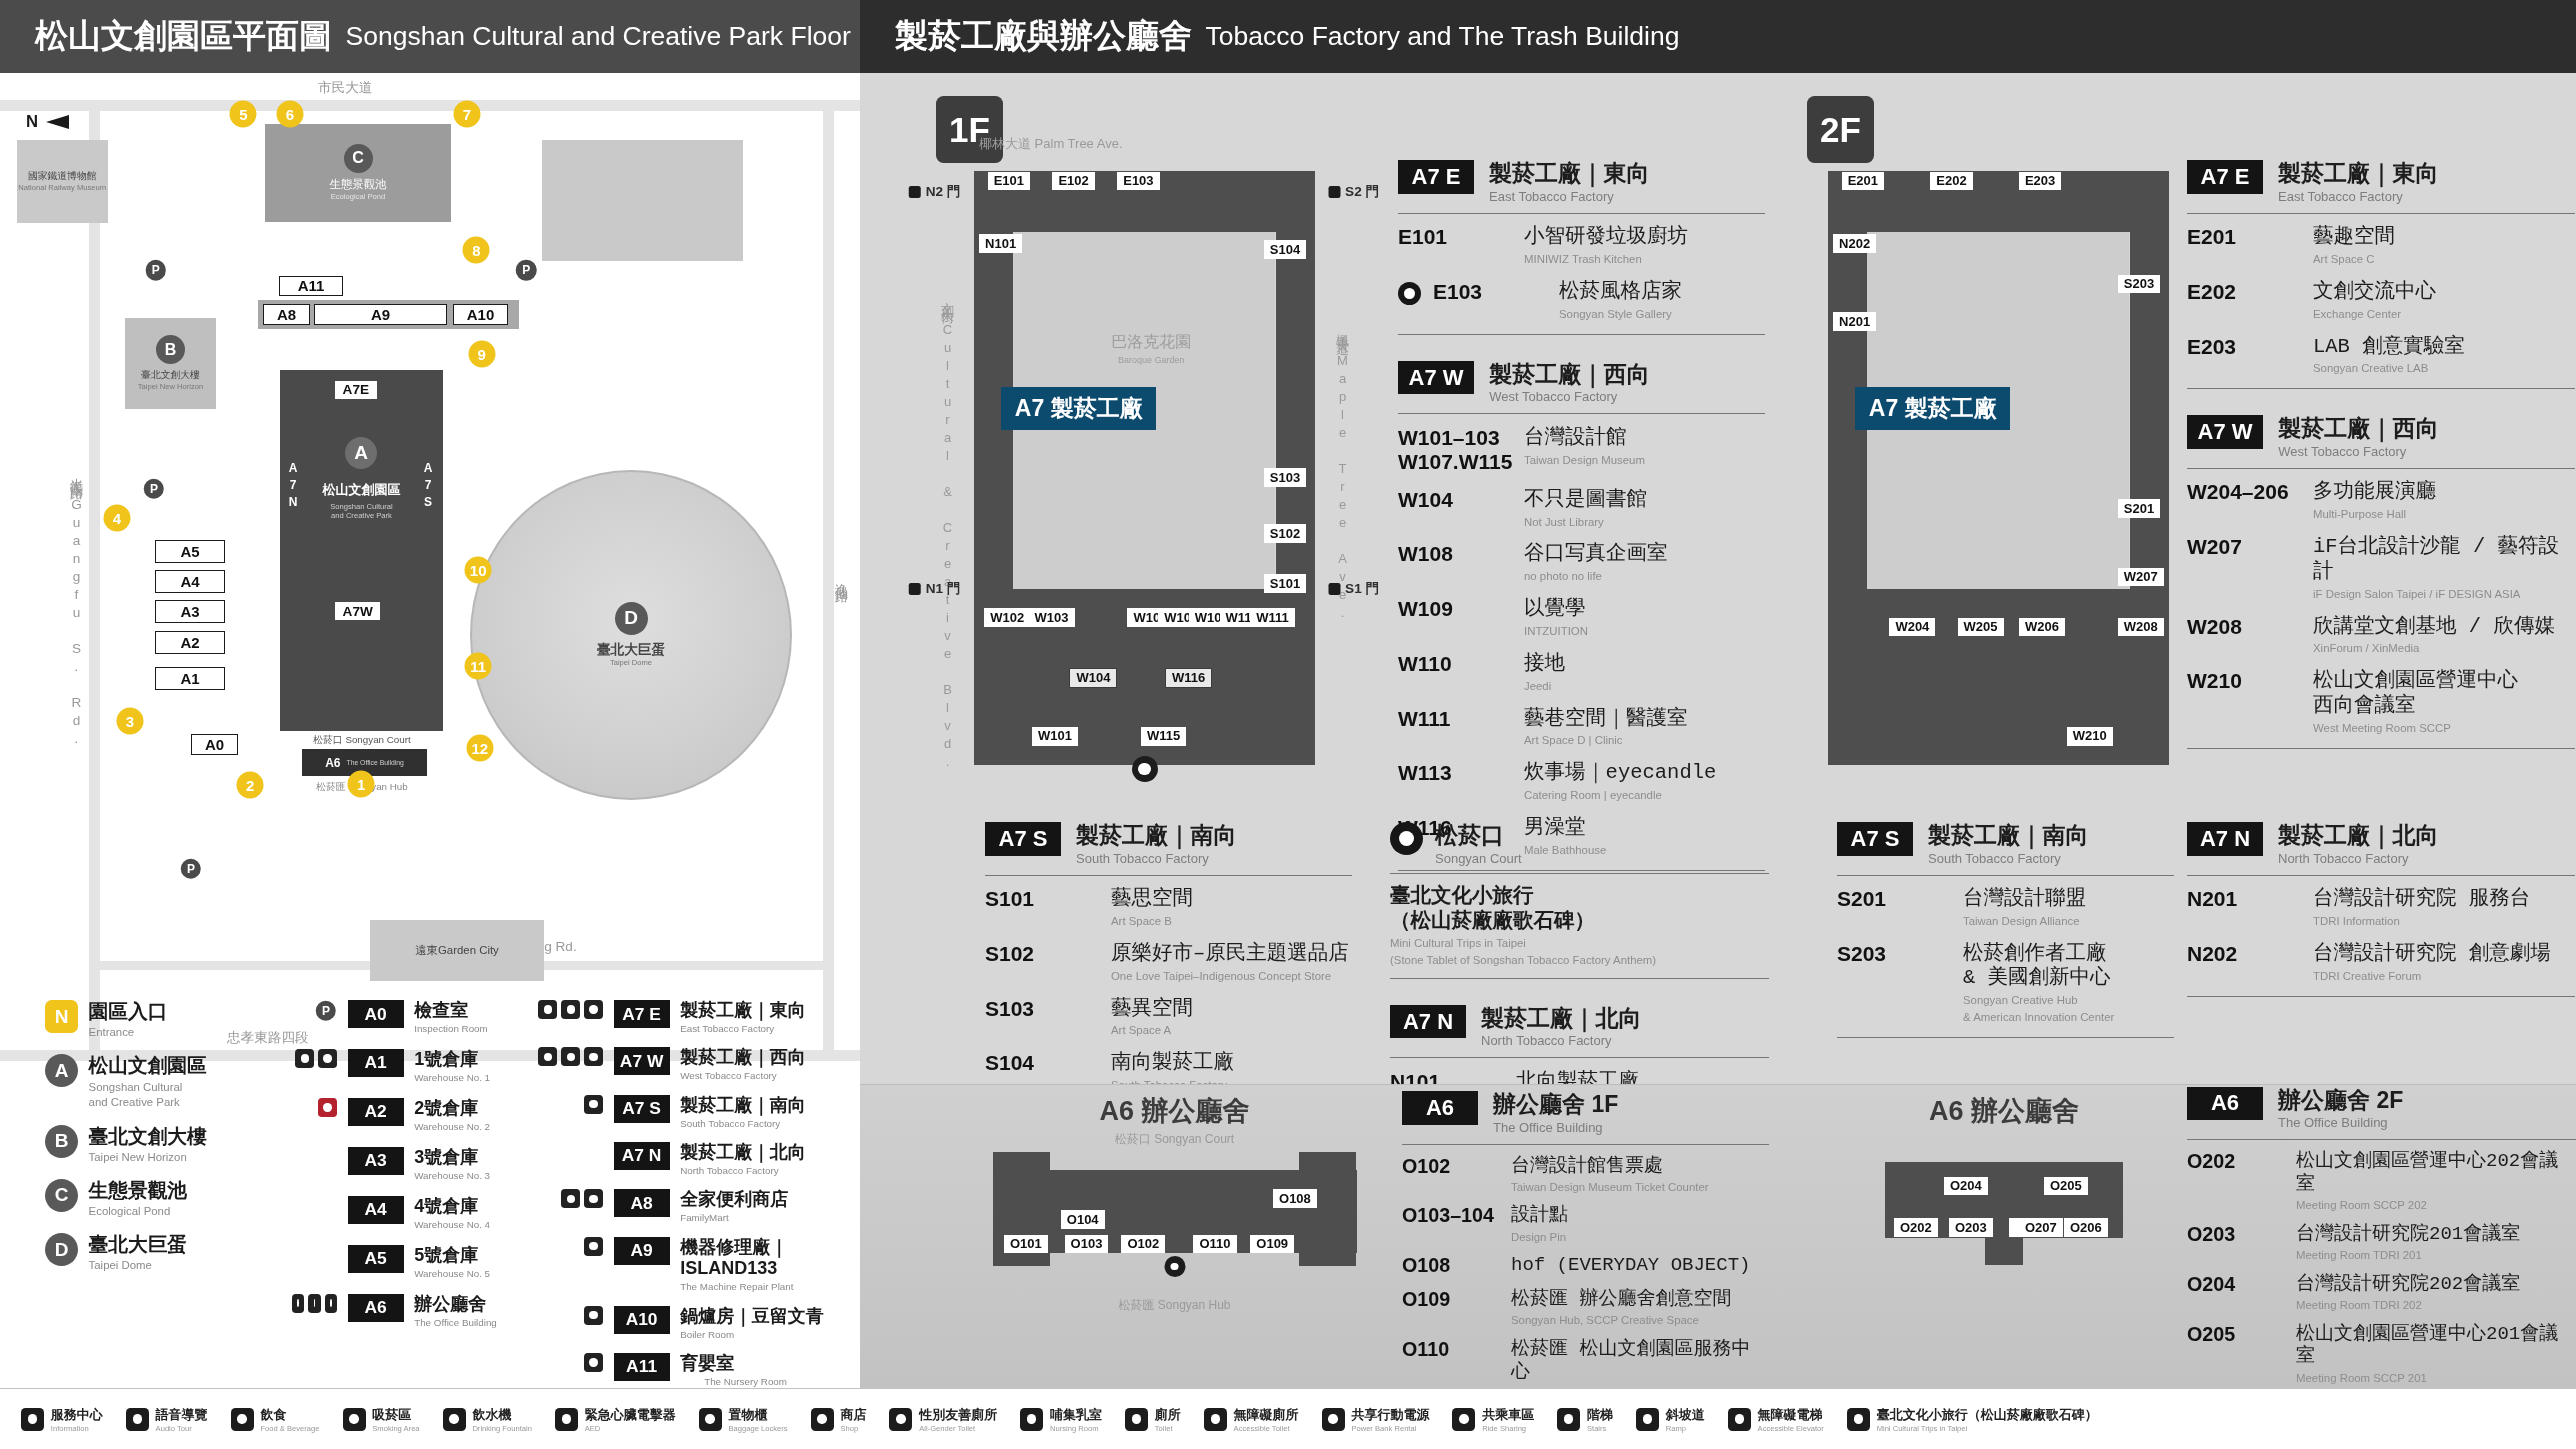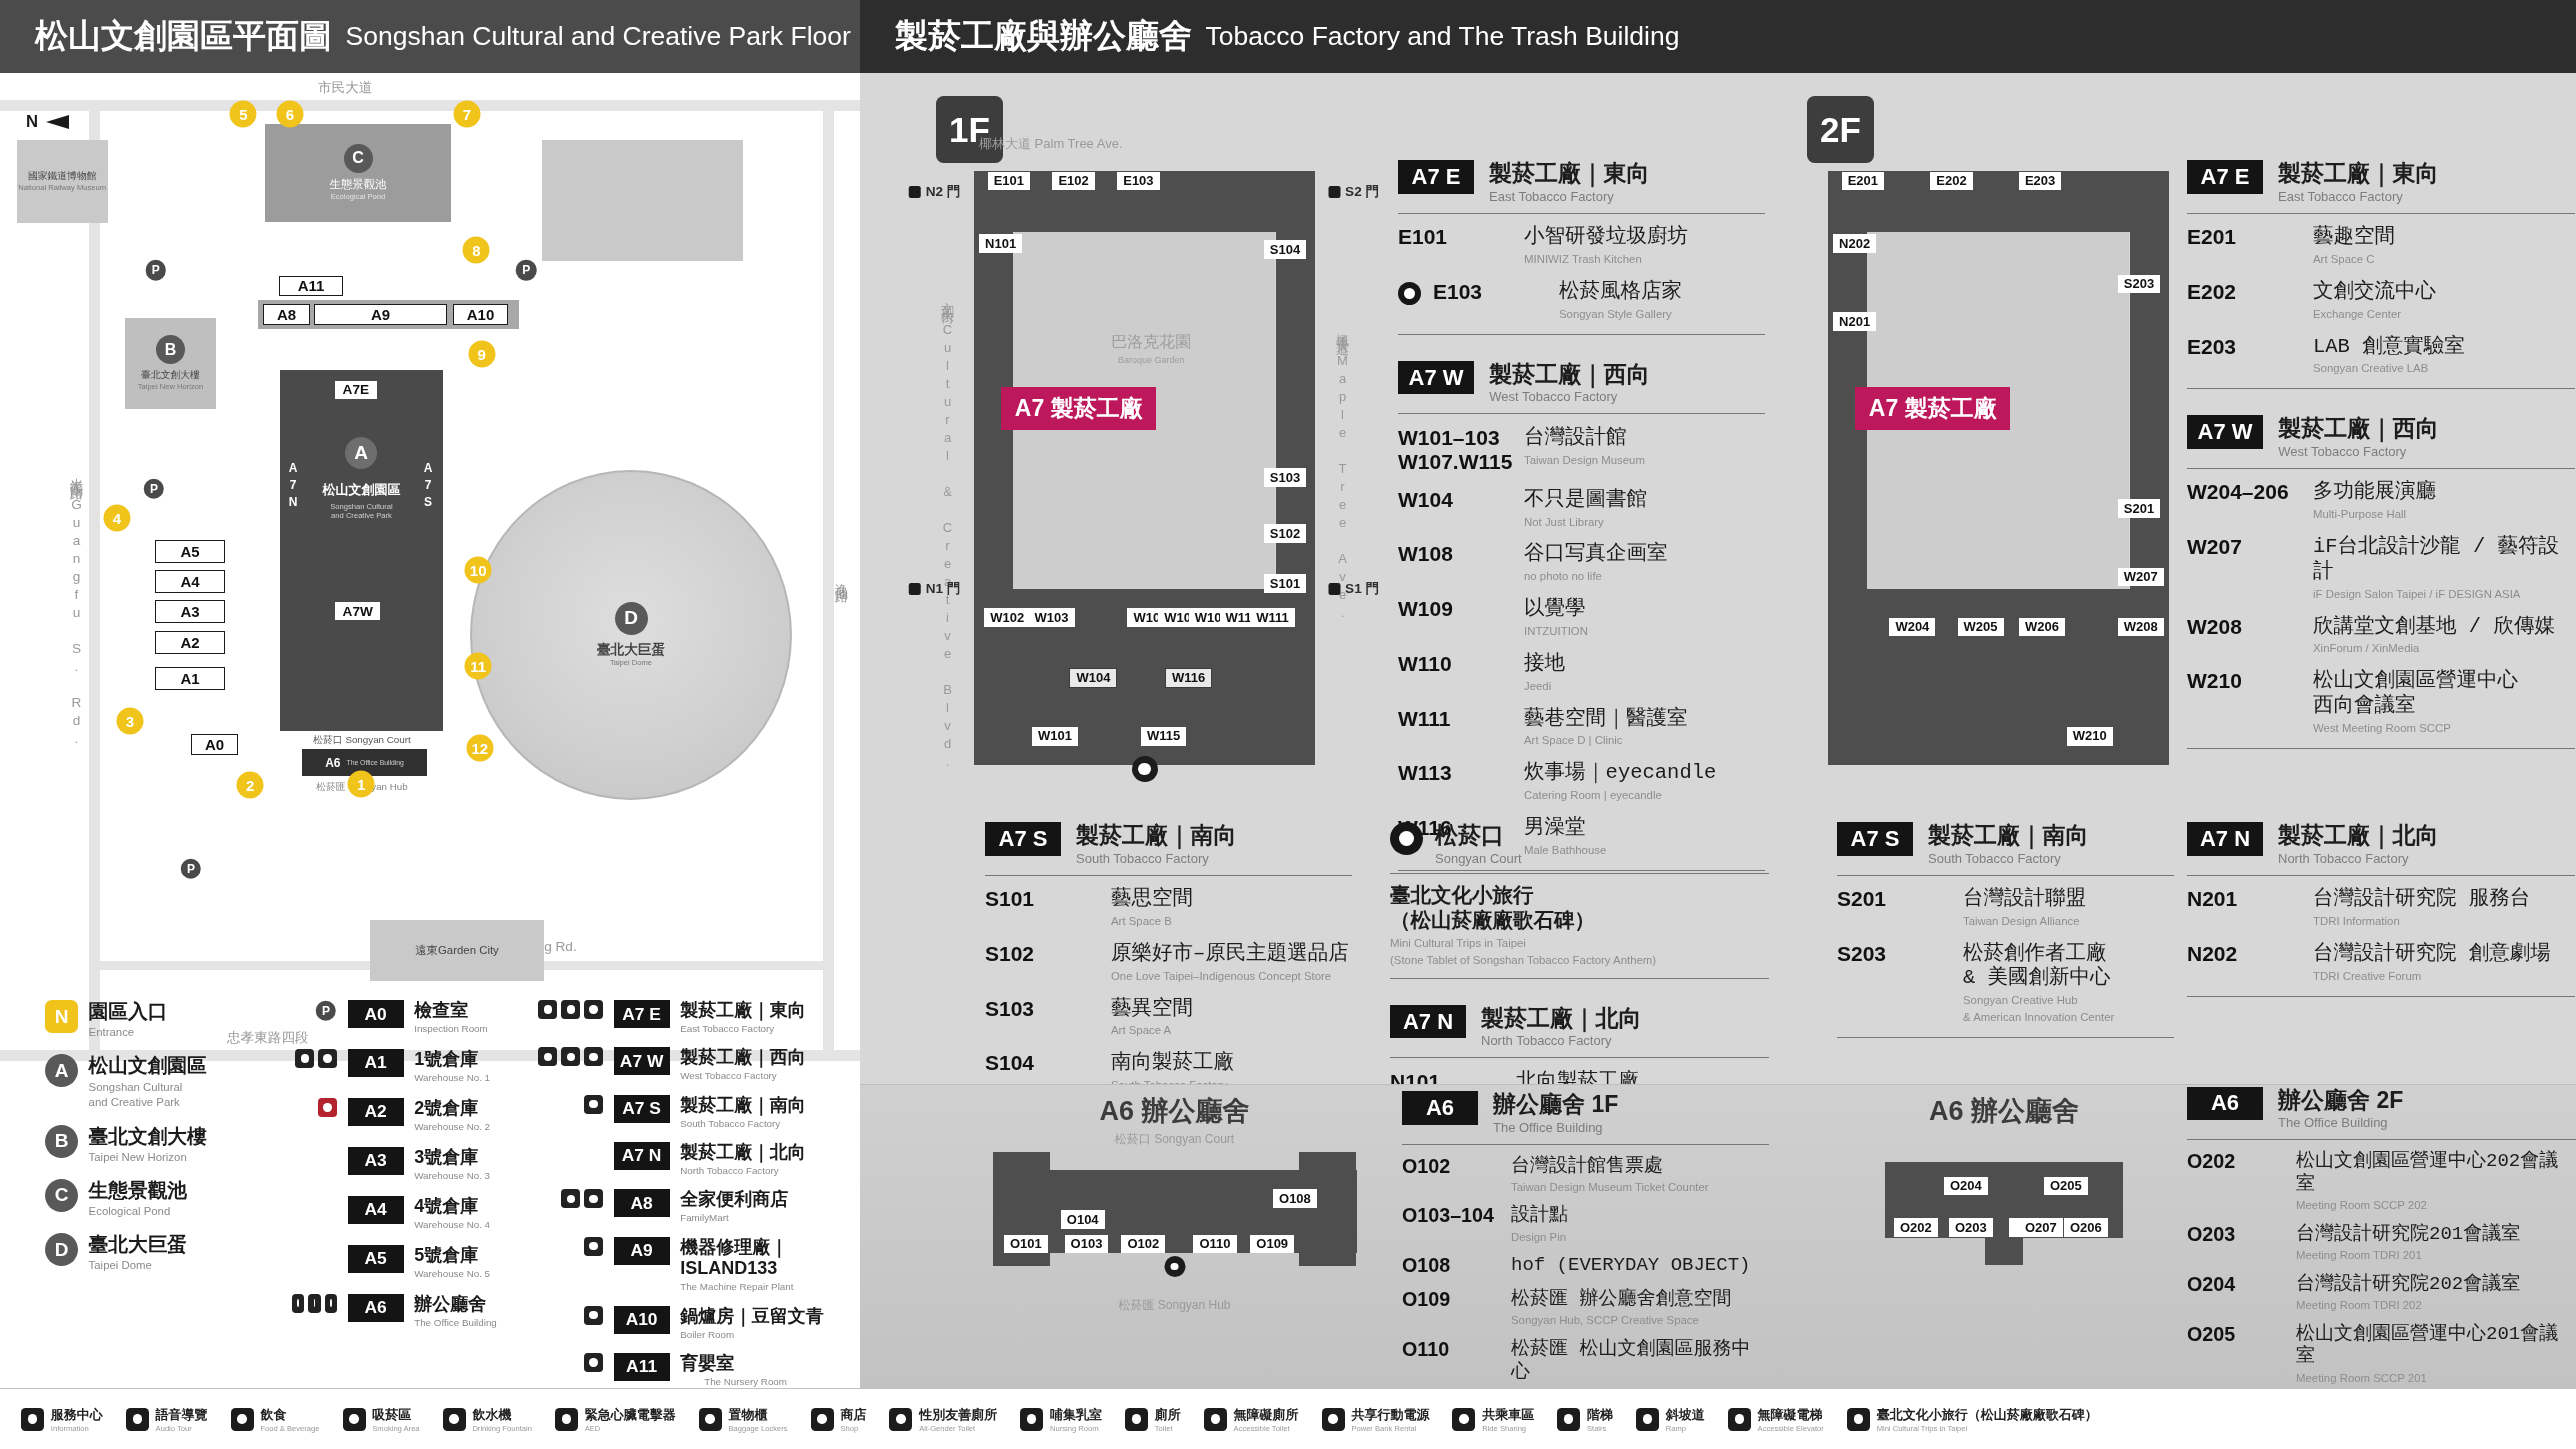--- a/index.html
+++ b/index.html
@@ -54,21 +54,21 @@
   
   #right-panel{position:absolute;left:860px;top:73px;width:1716px;height:1315px;background:#d7d7d7;}
   .floor-badge{position:absolute;width:67px;height:67px;background:#3d3d3d;color:#fff;font-size:35px;font-weight:bold;
                display:flex;align-items:center;justify-content:center;border-radius:7.6px;}
   .plan{position:absolute;}
   .wing{position:absolute;background:#4e4e4e;}
   .court-yard{position:absolute;background:#cdcdcd;}
   .chip{position:absolute;background:#fff;color:#111;font-size:13px;font-weight:bold;padding:1.5px 6px;
         line-height:1.2;white-space:nowrap;}
   .chip.boxed{background:#e9e9e9;border:1.5px solid #3c3c3c;}
-  .plan-center-label{position:absolute;background:#be185d;color:#fff;font-size:23px;font-weight:bold;
+  .plan-center-label{position:absolute;background:#0c4a6e;color:#fff;font-size:23px;font-weight:bold;
                      padding:6px 13.6px;white-space:nowrap;}
   .garden{position:absolute;color:#9d9d9d;text-align:center;transform:translateX(-50%);}
   .garden .z{font-size:16px;} .garden .e{font-size:9px;margin-top:1.5px;}
   .street-lab{position:absolute;color:#9a9a9a;font-size:13px;white-space:nowrap;}
   .gate{position:absolute;font-size:13.6px;font-weight:bold;color:#2e2e2e;white-space:nowrap;display:flex;align-items:center;gap:4.5px;}
   .gate::before{content:"";width:12px;height:12px;background:#1c1c1c;border-radius:2.3px;display:inline-block;}
   .walker{position:absolute;width:26px;height:26px;border-radius:50%;background:#1c1c1c;transform:translateX(-50%);}
   .walker::after{content:"";position:absolute;inset:6.8px;background:#fff;border-radius:50%;}
 
   

